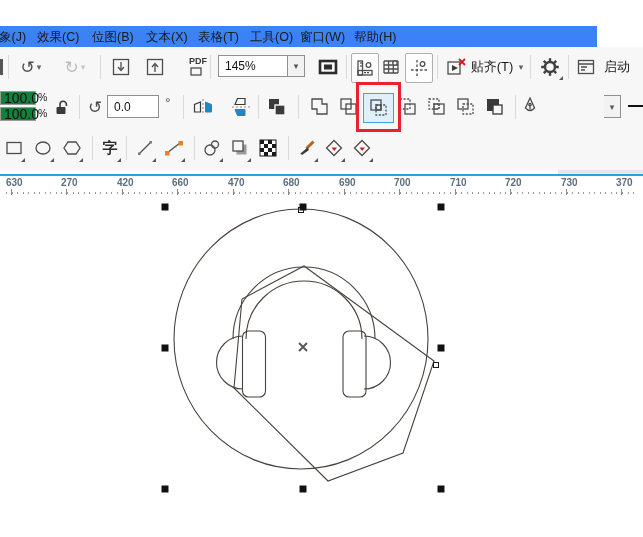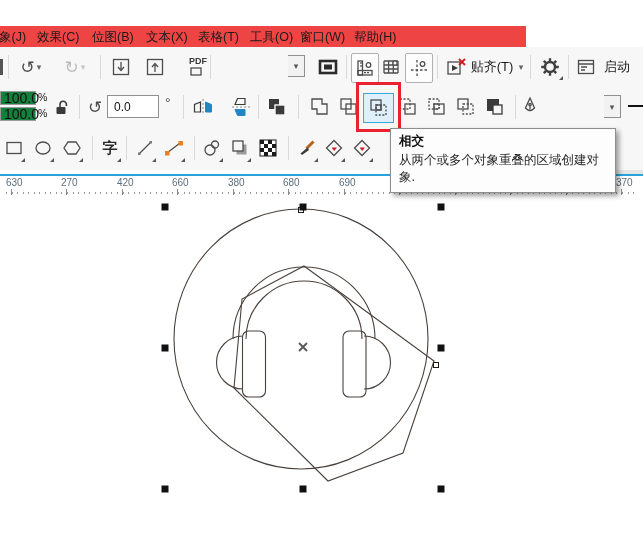--- a/index.html
+++ b/index.html
@@ -3,21 +3,21 @@
 <meta charset="utf-8">
 <style>
   html,body{margin:0;padding:0;}
   #app{position:relative;width:643px;height:537px;background:#ffffff;overflow:hidden;
        font-family:"Liberation Sans","DejaVu Sans",sans-serif;color:#1a1a1a;
        -webkit-font-smoothing:antialiased;}
   .abs{position:absolute;}
   
   #titlebar{left:0;top:0;width:643px;height:26px;background:#ffffff;}
   #titlebar .t{position:absolute;left:2px;top:6px;font-size:12px;color:#111;}
-  #menubar{left:0;top:26px;width:526px;height:21px;background:#ef4444;}
+  #menubar{left:0;top:26px;width:597px;height:21px;background:#3b82f6;}
   .menu-item{position:absolute;top:2px;font-size:12.5px;color:#1a1a1a;padding:1px 3px;cursor:default;}
   
   .toolbar{left:0;width:643px;background:#f7f7f7;}
   #tb1{top:47px;height:40px;border-bottom:1px solid #ececec;}
   #tb2{top:87px;height:39px;border-bottom:1px solid #ececec;}
   #tb3{top:126px;height:44px;border-bottom:1px solid #e0e0e0;}
   .sep{position:absolute;top:8px;width:1px;height:24px;background:#d9d9d9;}
   .tbtn{position:absolute;display:flex;align-items:center;justify-content:center;height:28px;top:6px;}
   .tbtn.pressed{border:1px solid #b0b0b0;background:#fdfdfd;border-radius:2px;}
   .glyph{font-size:17px;color:#4d4d4d;line-height:1;}
@@ -30,21 +30,21 @@
          border-left:none;display:flex;align-items:center;justify-content:center;font-size:9px;color:#555;box-sizing:border-box;}
   .tb-label{font-size:13px;color:#1a1a1a;}
   .mini-input{position:absolute;background:#15803d;border:1px solid #9a9a9a;font-size:14px;color:#111;
          display:flex;align-items:center;padding-left:3px;box-sizing:border-box;}
   .flyout:after{content:"";position:absolute;right:1px;bottom:1px;border-left:4px solid transparent;border-bottom:4px solid #555;}
   .tool{position:absolute;display:flex;align-items:center;justify-content:center;width:24px;height:30px;top:7px;}
   
   #intersect-btn{border:1px solid #37a7df;background:#dff0fa;}
   #red-annotation{left:356px;top:82px;width:39px;height:44px;border:3px solid #e8232f;z-index:30;}
   
-  #ruler{left:0;top:170px;width:643px;height:27px;background:#ffffff;}
+  #ruler{left:0;top:170px;width:643px;height:27px;background:#ffffff;font-weight:bold;}
   #ruler .blue-line{position:absolute;left:0;top:4px;width:643px;height:2px;background:#29a3dc;}
   #ruler .scroll-remnant{position:absolute;left:558px;top:0px;width:85px;height:4px;background:#e6e6e6;}
   .ruler-num{position:absolute;top:7px;font-size:10px;color:#5d6f7f;}
   .ruler-tick{position:absolute;top:19px;width:1px;height:6px;background:#8b8b8b;}
   #ruler .dots{position:absolute;left:6px;top:22px;width:632px;height:2px;
       background:repeating-linear-gradient(90deg,#9a9a9a 0 1px,transparent 1px 5.55px);}
   
   #canvas{left:0;top:197px;width:643px;height:340px;background:#ffffff;}
   
   #tooltip{left:390px;top:128px;width:226px;background:#fdfdfd;border:1px solid #8e8e8e;
@@ -100,20 +100,23 @@
     <div class="tbtn" style="left:176px;width:28px">
       <div style="position:relative;width:24px;height:22px;margin-left:12px;">
         <span style="position:absolute;left:1px;top:0;font-size:9px;font-weight:bold;color:#3a3a3a;">PDF</span>
         <svg width="12" height="9" viewBox="0 0 12 9" style="position:absolute;left:2px;top:11px;">
           <rect x="1" y="1" width="10" height="7" class="icon-stroke"></rect>
         </svg>
       </div>
     </div>
     <div class="sep" style="left:210px"></div>
 
+    <div class="combo" style="left:218px;width:70px">
+      <span>145%</span>
+    </div>
     <div class="combo-arrow" style="left:288px">
       <span>▾</span>
     </div>
 
     <div class="tbtn" style="left:314px;width:28px">
       <svg width="22" height="18" viewBox="0 0 22 18">
         <rect x="3" y="3" width="16" height="12" fill="none" stroke="#2b2b2b" stroke-width="2.6"></rect>
         <rect x="7" y="6.5" width="8" height="5" fill="#2b2b2b"></rect>
       </svg>
     </div>
@@ -374,21 +377,21 @@
     </div>
   </div>
 
   <div class="abs" id="ruler">
     <div class="scroll-remnant"></div>
     <div class="blue-line"></div>
     <span class="ruler-num" style="left:6px">630</span>
     <span class="ruler-num" style="left:61px">270</span>
     <span class="ruler-num" style="left:117px">420</span>
     <span class="ruler-num" style="left:172px">660</span>
-    <span class="ruler-num" style="left:228px">380</span>
+    <span class="ruler-num" style="left:228px">470</span>
     <span class="ruler-num" style="left:283px">680</span>
     <span class="ruler-num" style="left:339px">690</span>
     <span class="ruler-num" style="left:394px">700</span>
     <span class="ruler-num" style="left:450px">710</span>
     <span class="ruler-num" style="left:505px">720</span>
     <span class="ruler-num" style="left:561px">730</span>
     <span class="ruler-num" style="left:616px">370</span>
     <div class="ruler-tick" style="left:11px"></div>
     <div class="ruler-tick" style="left:66px"></div>
     <div class="ruler-tick" style="left:122px"></div>
@@ -435,18 +438,14 @@
         <rect x="437.5" y="6.5" width="7" height="7"></rect>
         <rect x="161.5" y="147.5" width="7" height="7"></rect>
         <rect x="437.5" y="147.5" width="7" height="7"></rect>
         <rect x="161.5" y="288.5" width="7" height="7"></rect>
         <rect x="299.5" y="288.5" width="7" height="7"></rect>
         <rect x="437.5" y="288.5" width="7" height="7"></rect>
       </g>
     </svg>
   </div>
 
-  <div class="abs" id="tooltip">
-    <div class="tt-title">相交</div>
-    <div class="tt-desc">从两个或多个对象重叠的区域创建对象.</div>
-  </div>
 
 </div>
 
 </body></html>

